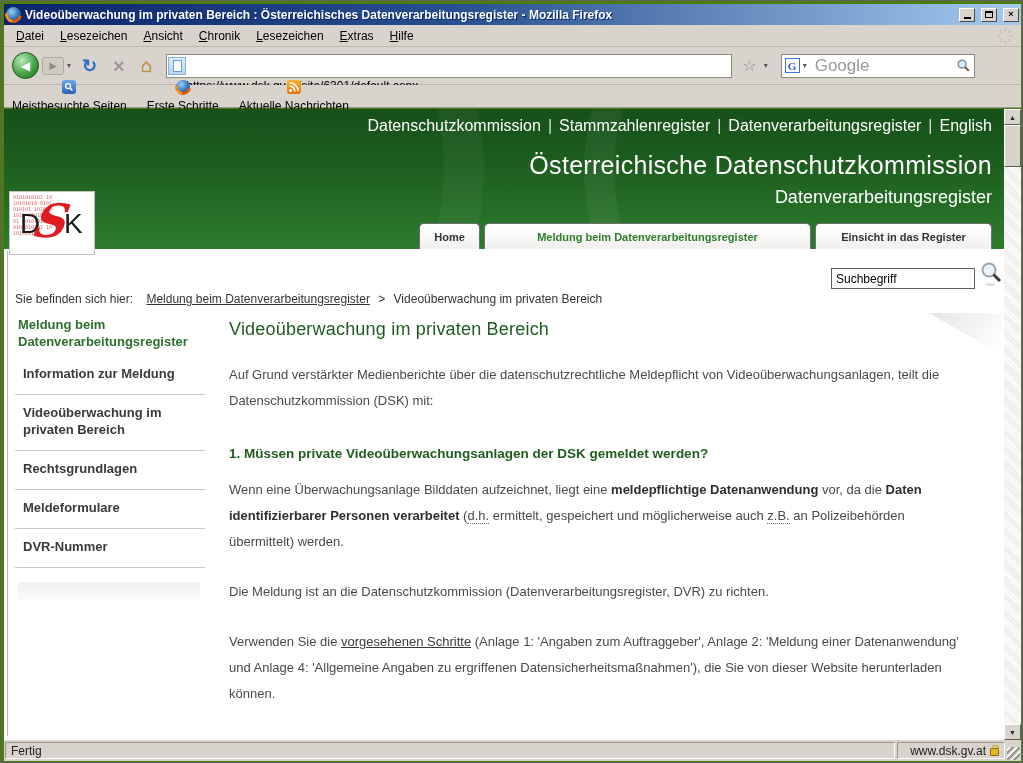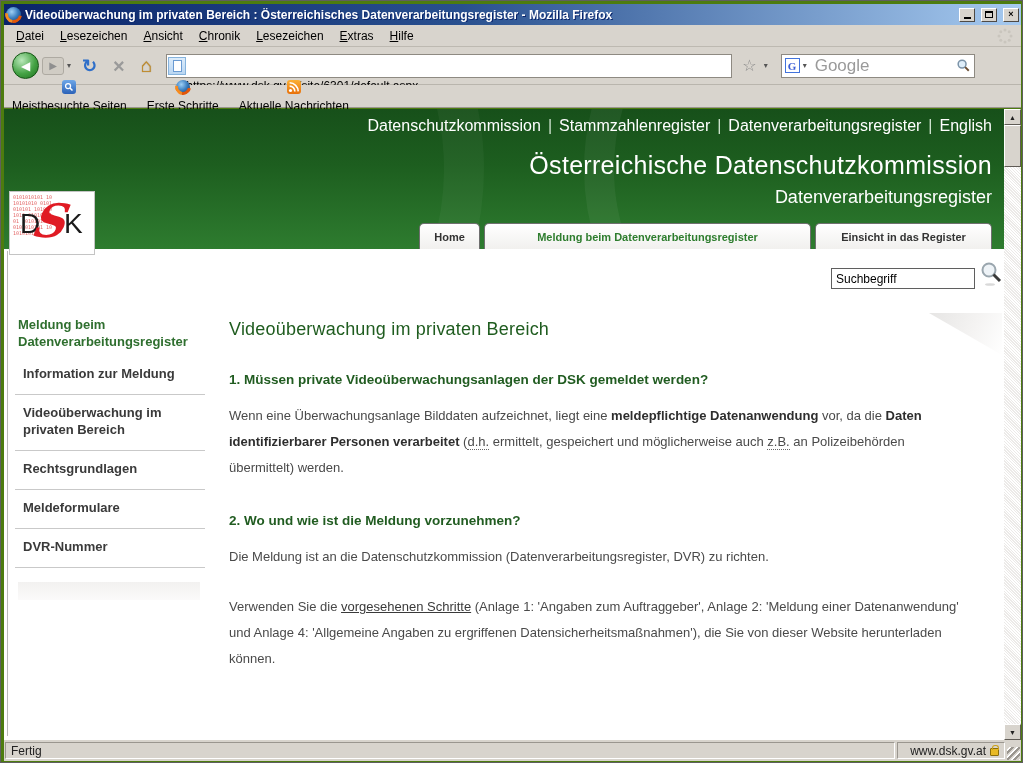--- a/index.html
+++ b/index.html
@@ -282,41 +282,48 @@
 
     <input class="sitesearch" value="Suchbegriff" style="">
     <button class="searchbtn">
       <svg width="24" height="26" viewBox="0 0 24 26">
         <circle cx="10" cy="9" r="6.5" fill="#eef3f7" stroke="#9aa6ae" stroke-width="2"></circle>
         <line x1="14.5" y1="13.5" x2="21" y2="20" stroke="#3a3a3a" stroke-width="3"></line>
         <ellipse cx="11" cy="23.5" rx="5" ry="1.3" fill="#d9d9d9"></ellipse>
       </svg>
     </button>
 
+    <div class="breadcrumb">
+      <span>Sie befinden sich hier:</span>
+      <span class="bc-pad"></span>
+      <a href="#">Meldung beim Datenverarbeitungsregister</a>
+      <span class="bc-pad">&gt;</span>
+      <span>Videoüberwachung im privaten Bereich</span>
+    </div>
 
     <div class="leftline"></div>
     <div class="wedge"></div>
 
     <div class="sidebar">
       <div class="side-head">Meldung beim Datenverarbeitungsregister</div>
       <ul class="side-list">
         <li class="side-item">Information zur Meldung</li>
         <li class="side-item">Videoüberwachung im privaten Bereich</li>
         <li class="side-item">Rechtsgrundlagen</li>
         <li class="side-item">Meldeformulare</li>
         <li class="side-item">DVR-Nummer</li>
       </ul>
       <div class="side-band"></div>
     </div>
 
     <div class="main">
       <h1>Videoüberwachung im privaten Bereich</h1>
+      <p>Auf Grund verstärkter Medienberichte über die datenschutzrechtliche Meldepflicht von Videoüberwachungsanlagen, teilt die Datenschutzkommission (DSK) mit:</p>
       <h2>1. Müssen private Videoüberwachungsanlagen der DSK gemeldet werden?</h2>
       <p><span>Wenn eine Überwachungsanlage Bilddaten aufzeichnet, liegt eine </span><strong>meldepflichtige Datenanwendung</strong><span> vor, da die </span><strong>Daten identifizierbarer Personen verarbeitet</strong><span> (</span><span class="abbr">d.h.</span><span> ermittelt, gespeichert und möglicherweise auch </span><span class="abbr">z.B.</span><span> an Polizeibehörden übermittelt) werden.</span></p>
-      <h2>2. Wo und wie ist die Meldung vorzunehmen?</h2>
       <p>Die Meldung ist an die Datenschutzkommission (Datenverarbeitungsregister, DVR) zu richten.</p>
       <p><span>Verwenden Sie die </span><a href="#">vorgesehenen Schritte</a><span> (Anlage 1: 'Angaben zum Auftraggeber', Anlage 2: 'Meldung einer Datenanwendung' und Anlage 4: 'Allgemeine Angaben zu ergriffenen Datensicherheitsmaßnahmen'), die Sie von dieser Website herunterladen können.</span></p>
 
     </div>
 
     <div class="scroll">
       <div class="sb-btn sb-up">▲</div>
       <div class="sb-thumb"></div>
       <div class="sb-btn sb-down">▼</div>
     </div>

